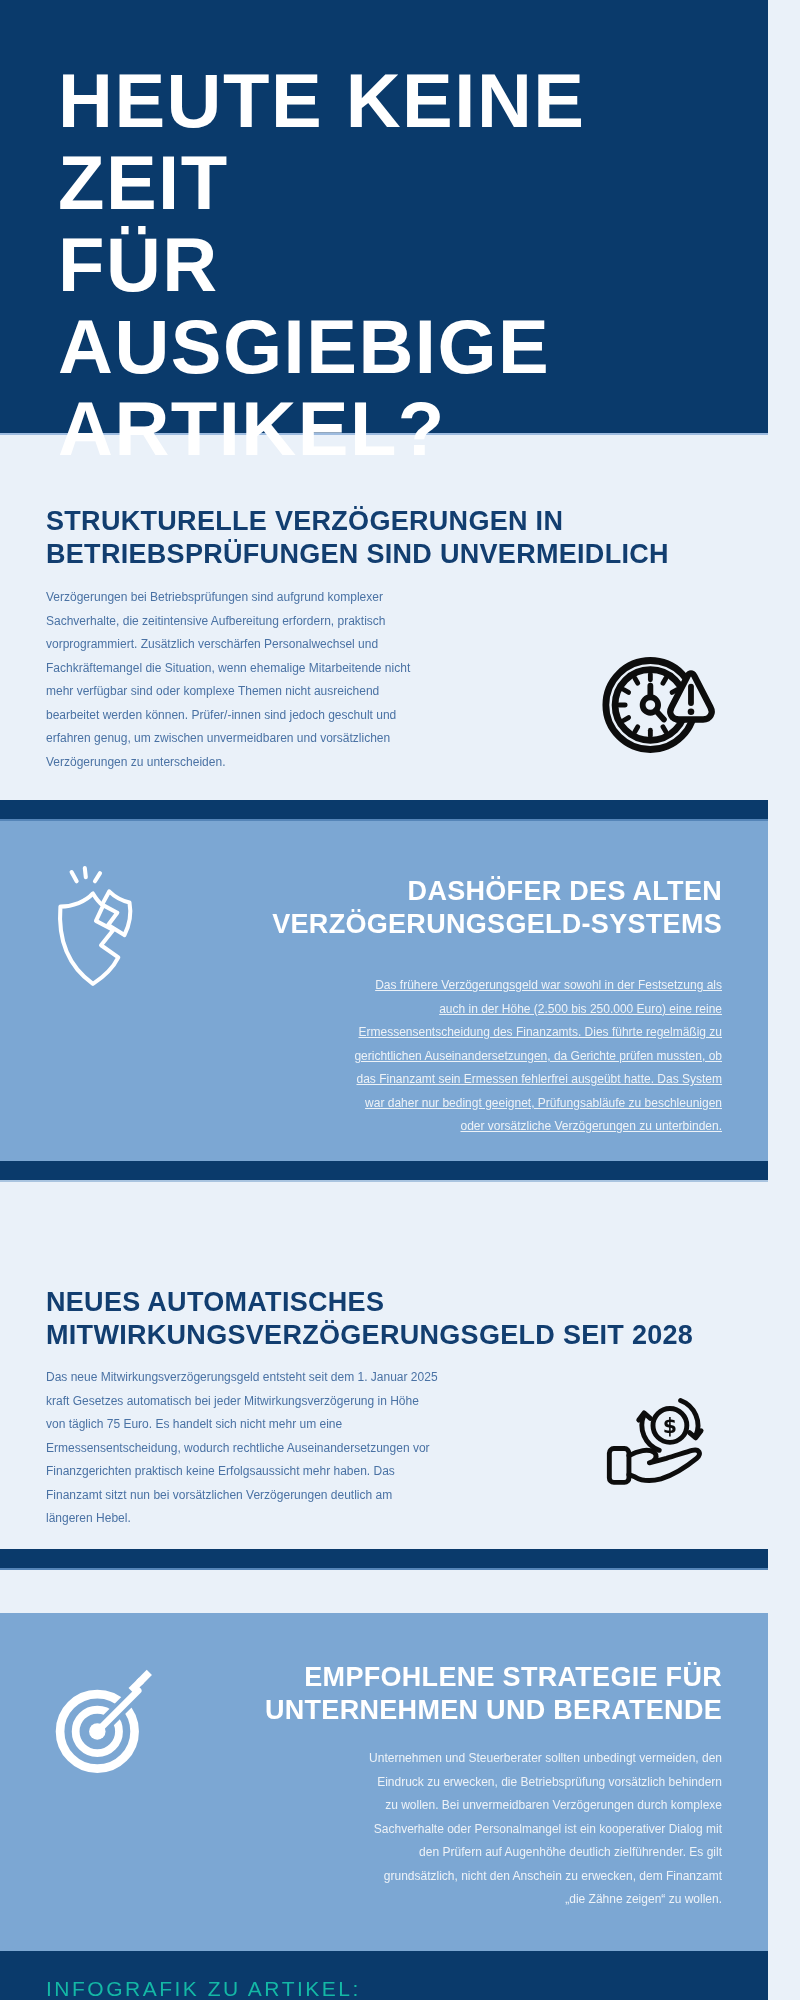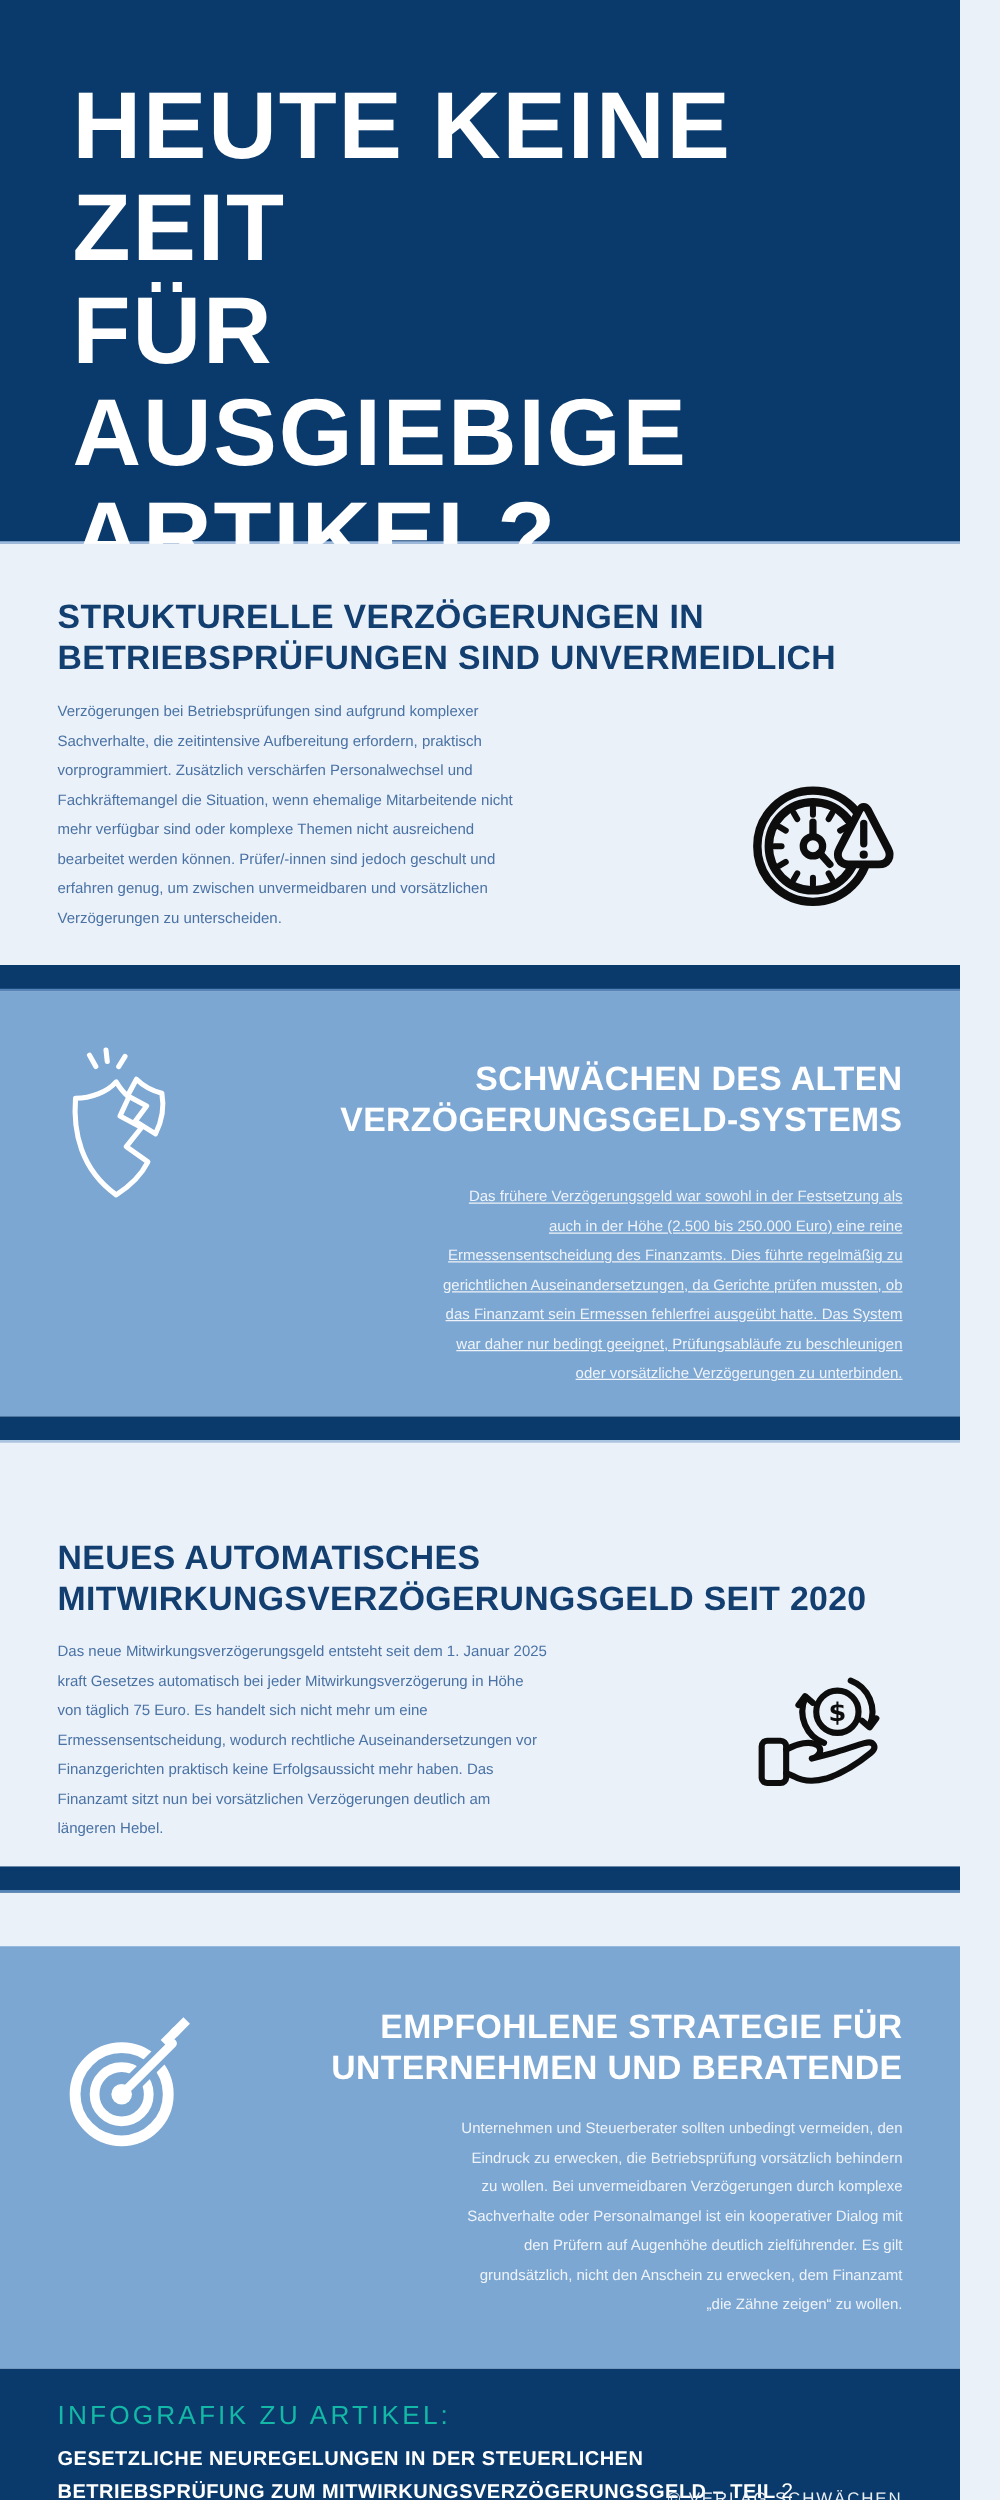--- a/index.html
+++ b/index.html
@@ -8,21 +8,21 @@
 
   
   .header{height:435px;background:#0a3a6b;box-sizing:border-box;
           padding:0 58px;border-bottom:2px solid #9dbbdf;}
   .main-title{margin:0;padding-top:60px;color:#ffffff;font-weight:700;
               font-size:76px;line-height:82px;letter-spacing:1.5px;white-space:pre-line;}
   .subtitle{margin-top:26px;color:#7f90a7;font-size:30px;letter-spacing:2px;font-weight:400;}
 
   
   .band{position:relative;box-sizing:border-box;padding:0 46px;}
-  .band-light{background:#eaf1f9;}
+  .band-light{background:#eaf1f9;margin-top:28px;}
   .band-blue{background:#7ca7d3;}
   .band.right{text-align:right;}
   .divider{height:21px;background:#0a3a6b;box-sizing:border-box;}
   .divider.to-blue{border-bottom:2px solid #5585b8;}
   .divider.to-light{border-bottom:2px solid #a9c4e0;}
 
   .sec-heading{margin:0;font-weight:700;font-size:27px;line-height:33px;
                letter-spacing:.3px;white-space:pre-line;}
   .band-light .sec-heading{color:#123e70;}
   .band-blue .sec-heading{color:#ffffff;}
@@ -109,21 +109,21 @@
         <path d="M88.5 23 C90.5 19.5 93.5 19.5 95.5 23 L112 55 C115.5 61.5 112 68 104.5 68 L79.5 68 C72 68 68.5 61.5 72 55 Z" fill="#eaf1f9" stroke="#0d0d0d" stroke-width="6.5" stroke-linejoin="round"></path>
         <line x1="92" y1="34" x2="92" y2="51" stroke="#0d0d0d" stroke-width="6" stroke-linecap="round"></line>
         <circle cx="92" cy="60" r="3.4" fill="#0d0d0d"></circle>
       </svg>
     </div>
   </div>
 
   <div class="divider to-blue"></div>
 
   <div class="band band-blue right" id="sec-weakness">
-    <h2 class="sec-heading">SCHWÄCHEN DES ALTEN
+    <h2 class="sec-heading">DASHÖFER DES ALTEN
 VERZÖGERUNGSGELD-SYSTEMS</h2>
     <div class="sec-body">Das frühere Verzögerungsgeld war sowohl in der Festsetzung als
 auch in der Höhe (2.500 bis 250.000 Euro) eine reine
 Ermessensentscheidung des Finanzamts. Dies führte regelmäßig zu
 gerichtlichen Auseinandersetzungen, da Gerichte prüfen mussten, ob
 das Finanzamt sein Ermessen fehlerfrei ausgeübt hatte. Das System
 war daher nur bedingt geeignet, Prüfungsabläufe zu beschleunigen
 oder vorsätzliche Verzögerungen zu unterbinden.</div>
     <div class="icon-slot">
       <svg viewBox="0 0 94 126">
@@ -135,21 +135,21 @@
           <line x1="44" y1="16" x2="49" y2="8"></line>
         </g>
       </svg>
     </div>
   </div>
 
   <div class="divider to-light"></div>
 
   <div class="band band-light" id="sec-newrule">
     <h2 class="sec-heading">NEUES AUTOMATISCHES
-MITWIRKUNGSVERZÖGERUNGSGELD SEIT 2020</h2>
+MITWIRKUNGSVERZÖGERUNGSGELD SEIT 2028</h2>
     <div class="sec-body">Das neue Mitwirkungsverzögerungsgeld entsteht seit dem 1. Januar 2025
 kraft Gesetzes automatisch bei jeder Mitwirkungsverzögerung in Höhe
 von täglich 75 Euro. Es handelt sich nicht mehr um eine
 Ermessensentscheidung, wodurch rechtliche Auseinandersetzungen vor
 Finanzgerichten praktisch keine Erfolgsaussicht mehr haben. Das
 Finanzamt sitzt nun bei vorsätzlichen Verzögerungen deutlich am
 längeren Hebel.</div>
     <div class="icon-slot">
       <svg viewBox="0 0 128 116">
         <g stroke="#0d0d0d" stroke-width="5.5" fill="none" stroke-linecap="round" stroke-linejoin="round">

